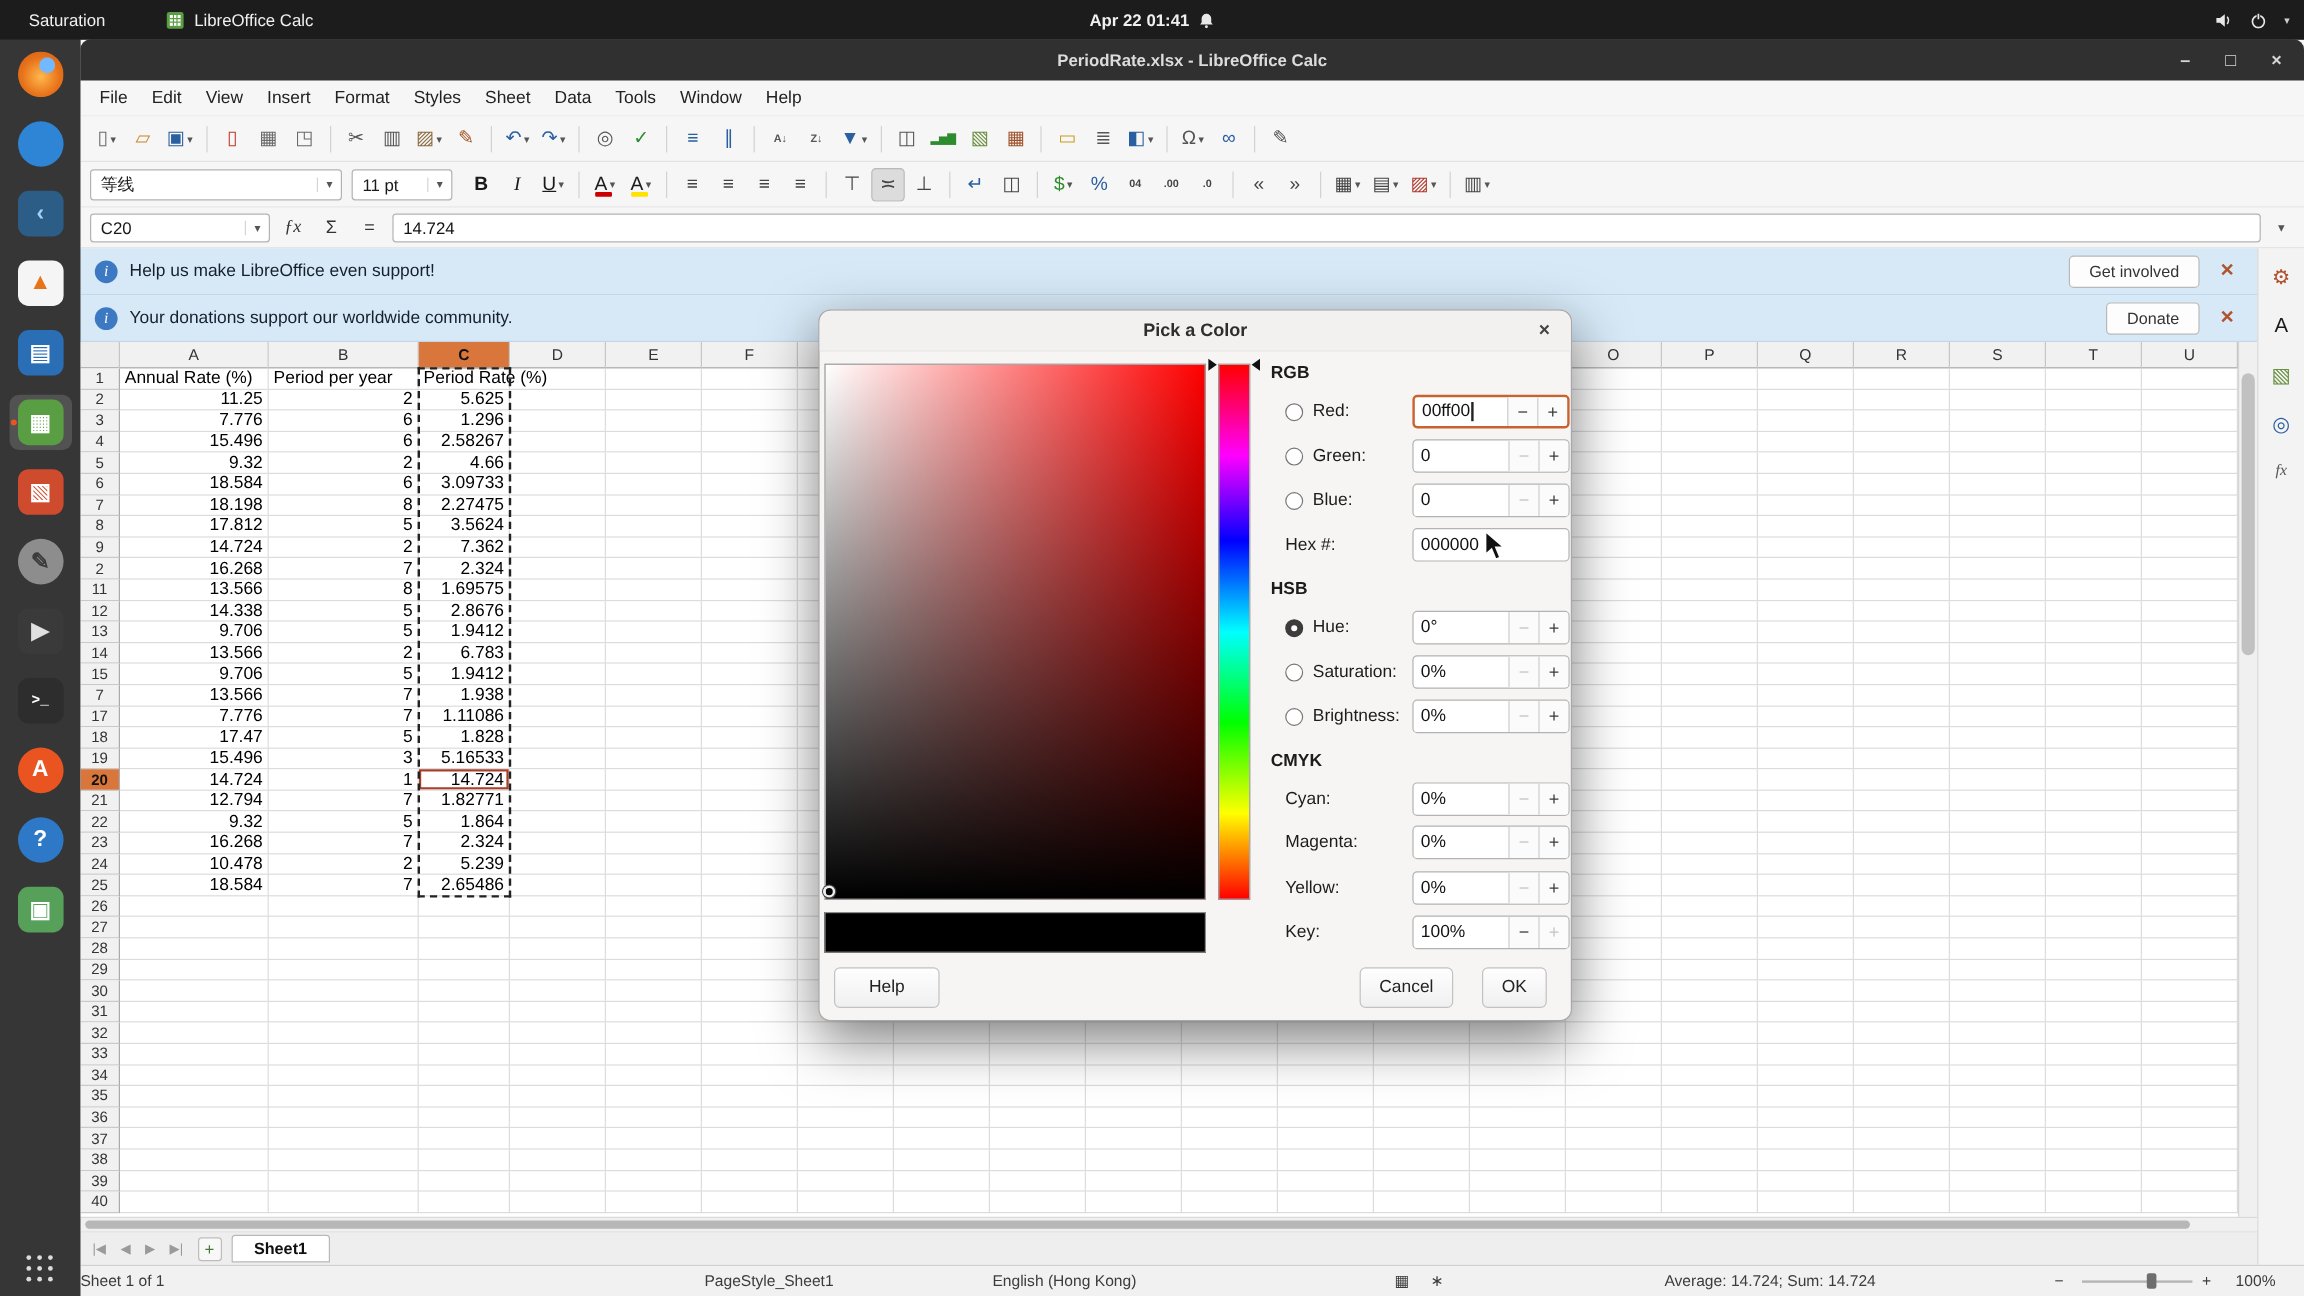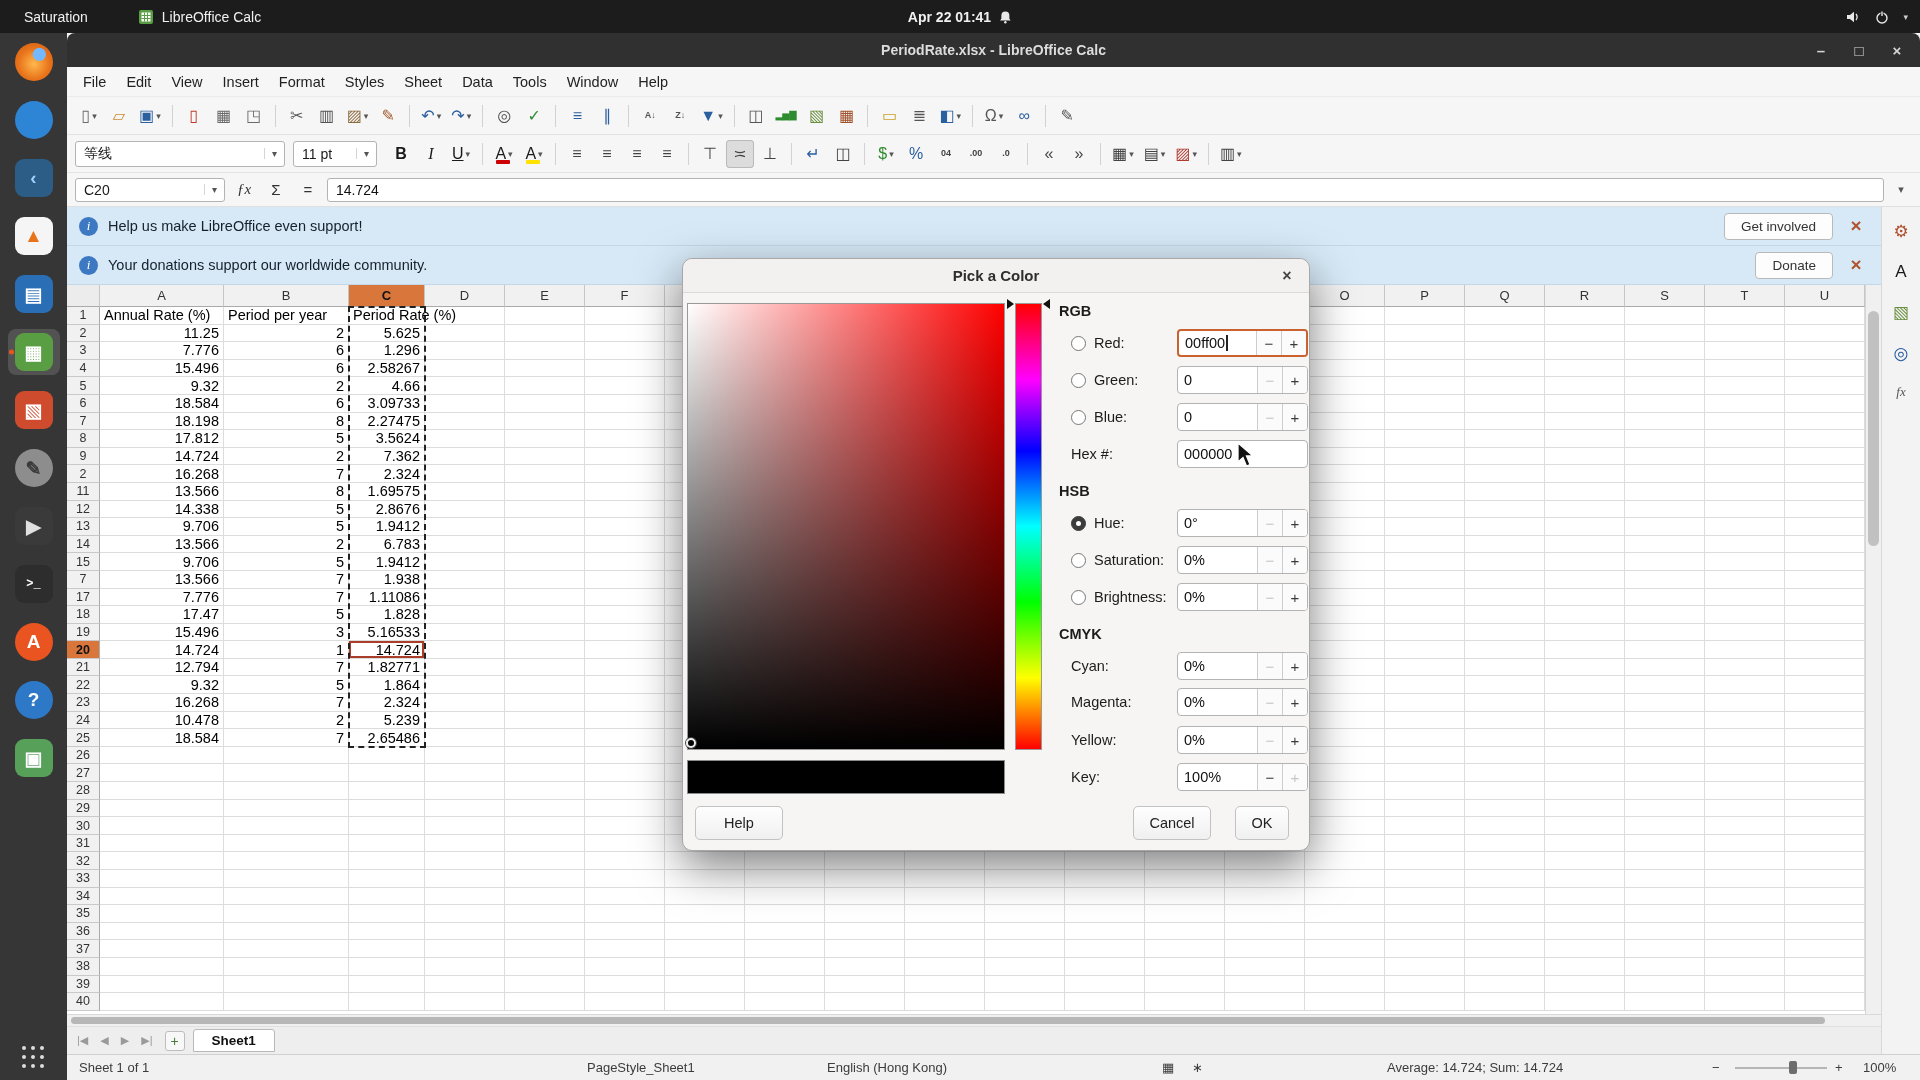--- a/index.html
+++ b/index.html
@@ -1536,21 +1536,21 @@
       <div class="strip">
           <div class="sic" style="color: rgb(176, 80, 47);">⚙</div>
           <div class="sic" style="color: rgb(26, 26, 26);">A</div>
           <div class="sic" style="color: rgb(106, 143, 63);">▧</div>
           <div class="sic" style="color: rgb(42, 95, 160);">◎</div>
           <div class="sic small" style="color: rgb(85, 85, 85);">fx</div>
         </div>
     </div>
 
     <div class="statusbar">
-      <span class="sb" style="left:12px">Sheet 1 of 1</span>
+      <span class="sb" style="left:0">Sheet 1 of 1</span>
       <span class="sb" style="left:520px">PageStyle_Sheet1</span>
       <span class="sb" style="left:760px">English (Hong Kong)</span>
       <span class="sb" style="left:1095px">▦</span>
       <span class="sb" style="left:1125px">∗</span>
       <span class="sb" style="left:1320px">Average: 14.724; Sum: 14.724</span>
       <span class="sb" style="left:1645px">−</span>
       <span class="zoomtrack"></span>
       <span class="zoommark"></span>
       <span class="sb" style="left:1768px">+</span>
       <span class="sb" style="left:1796px">100%</span>

